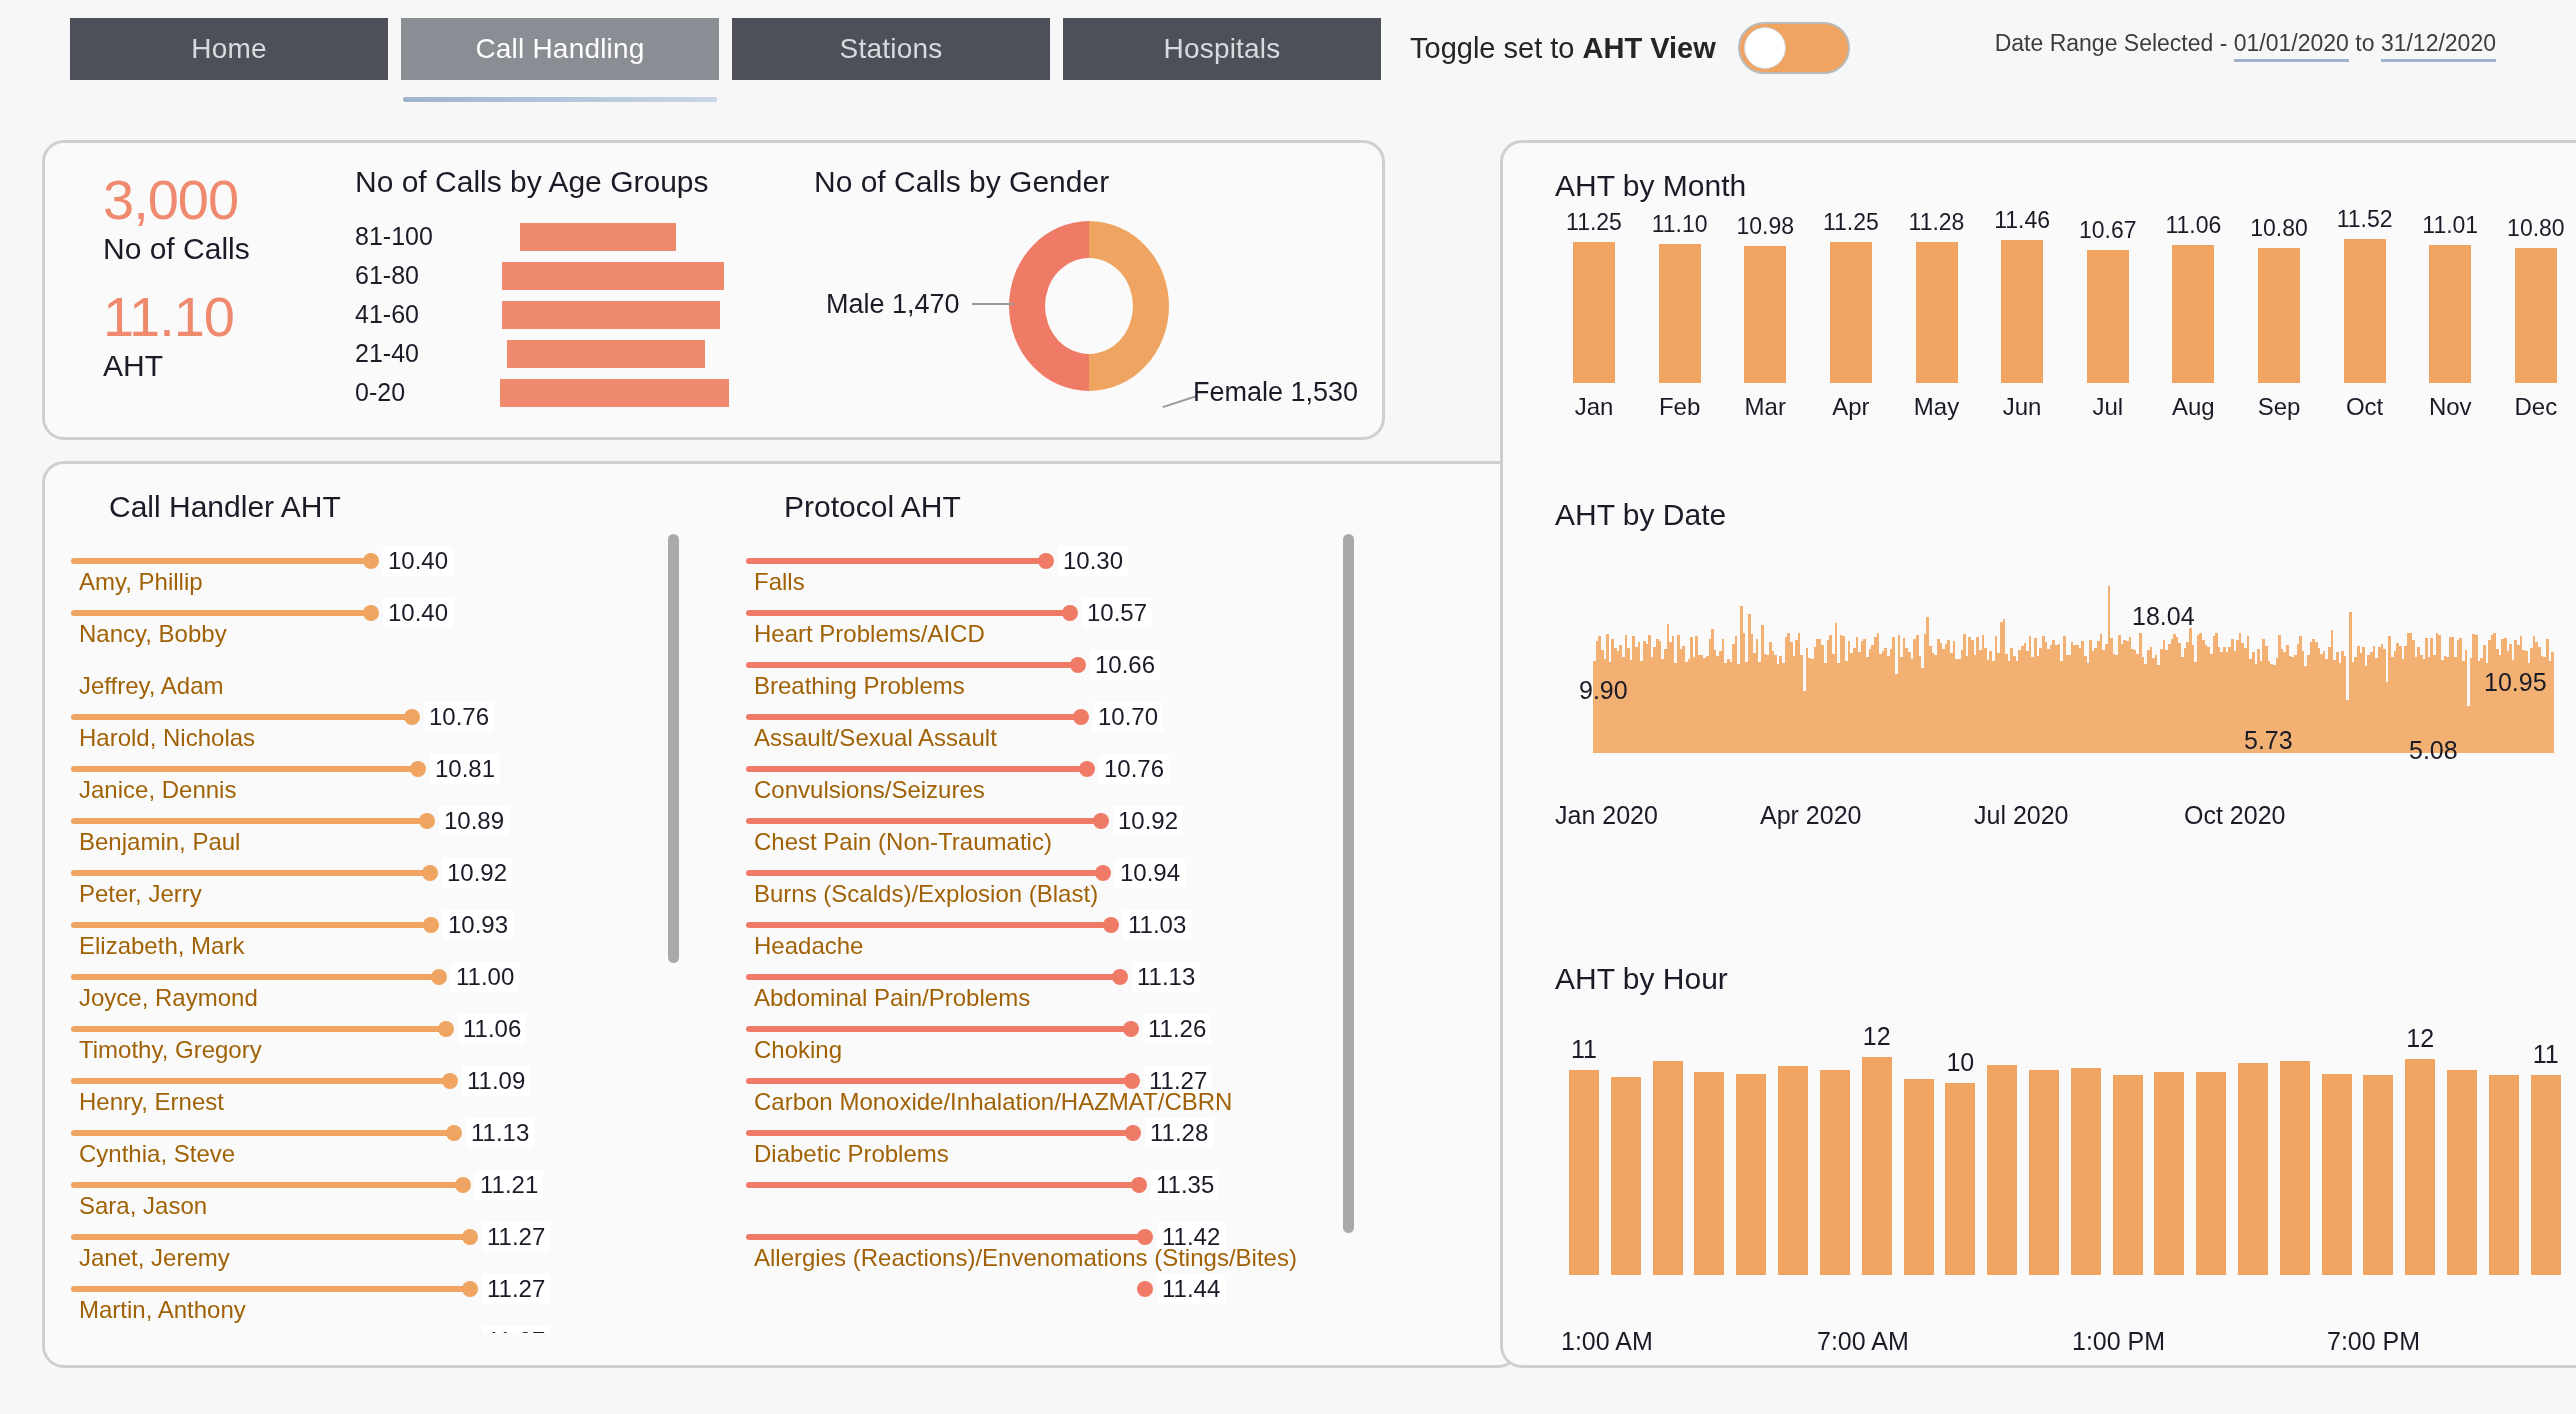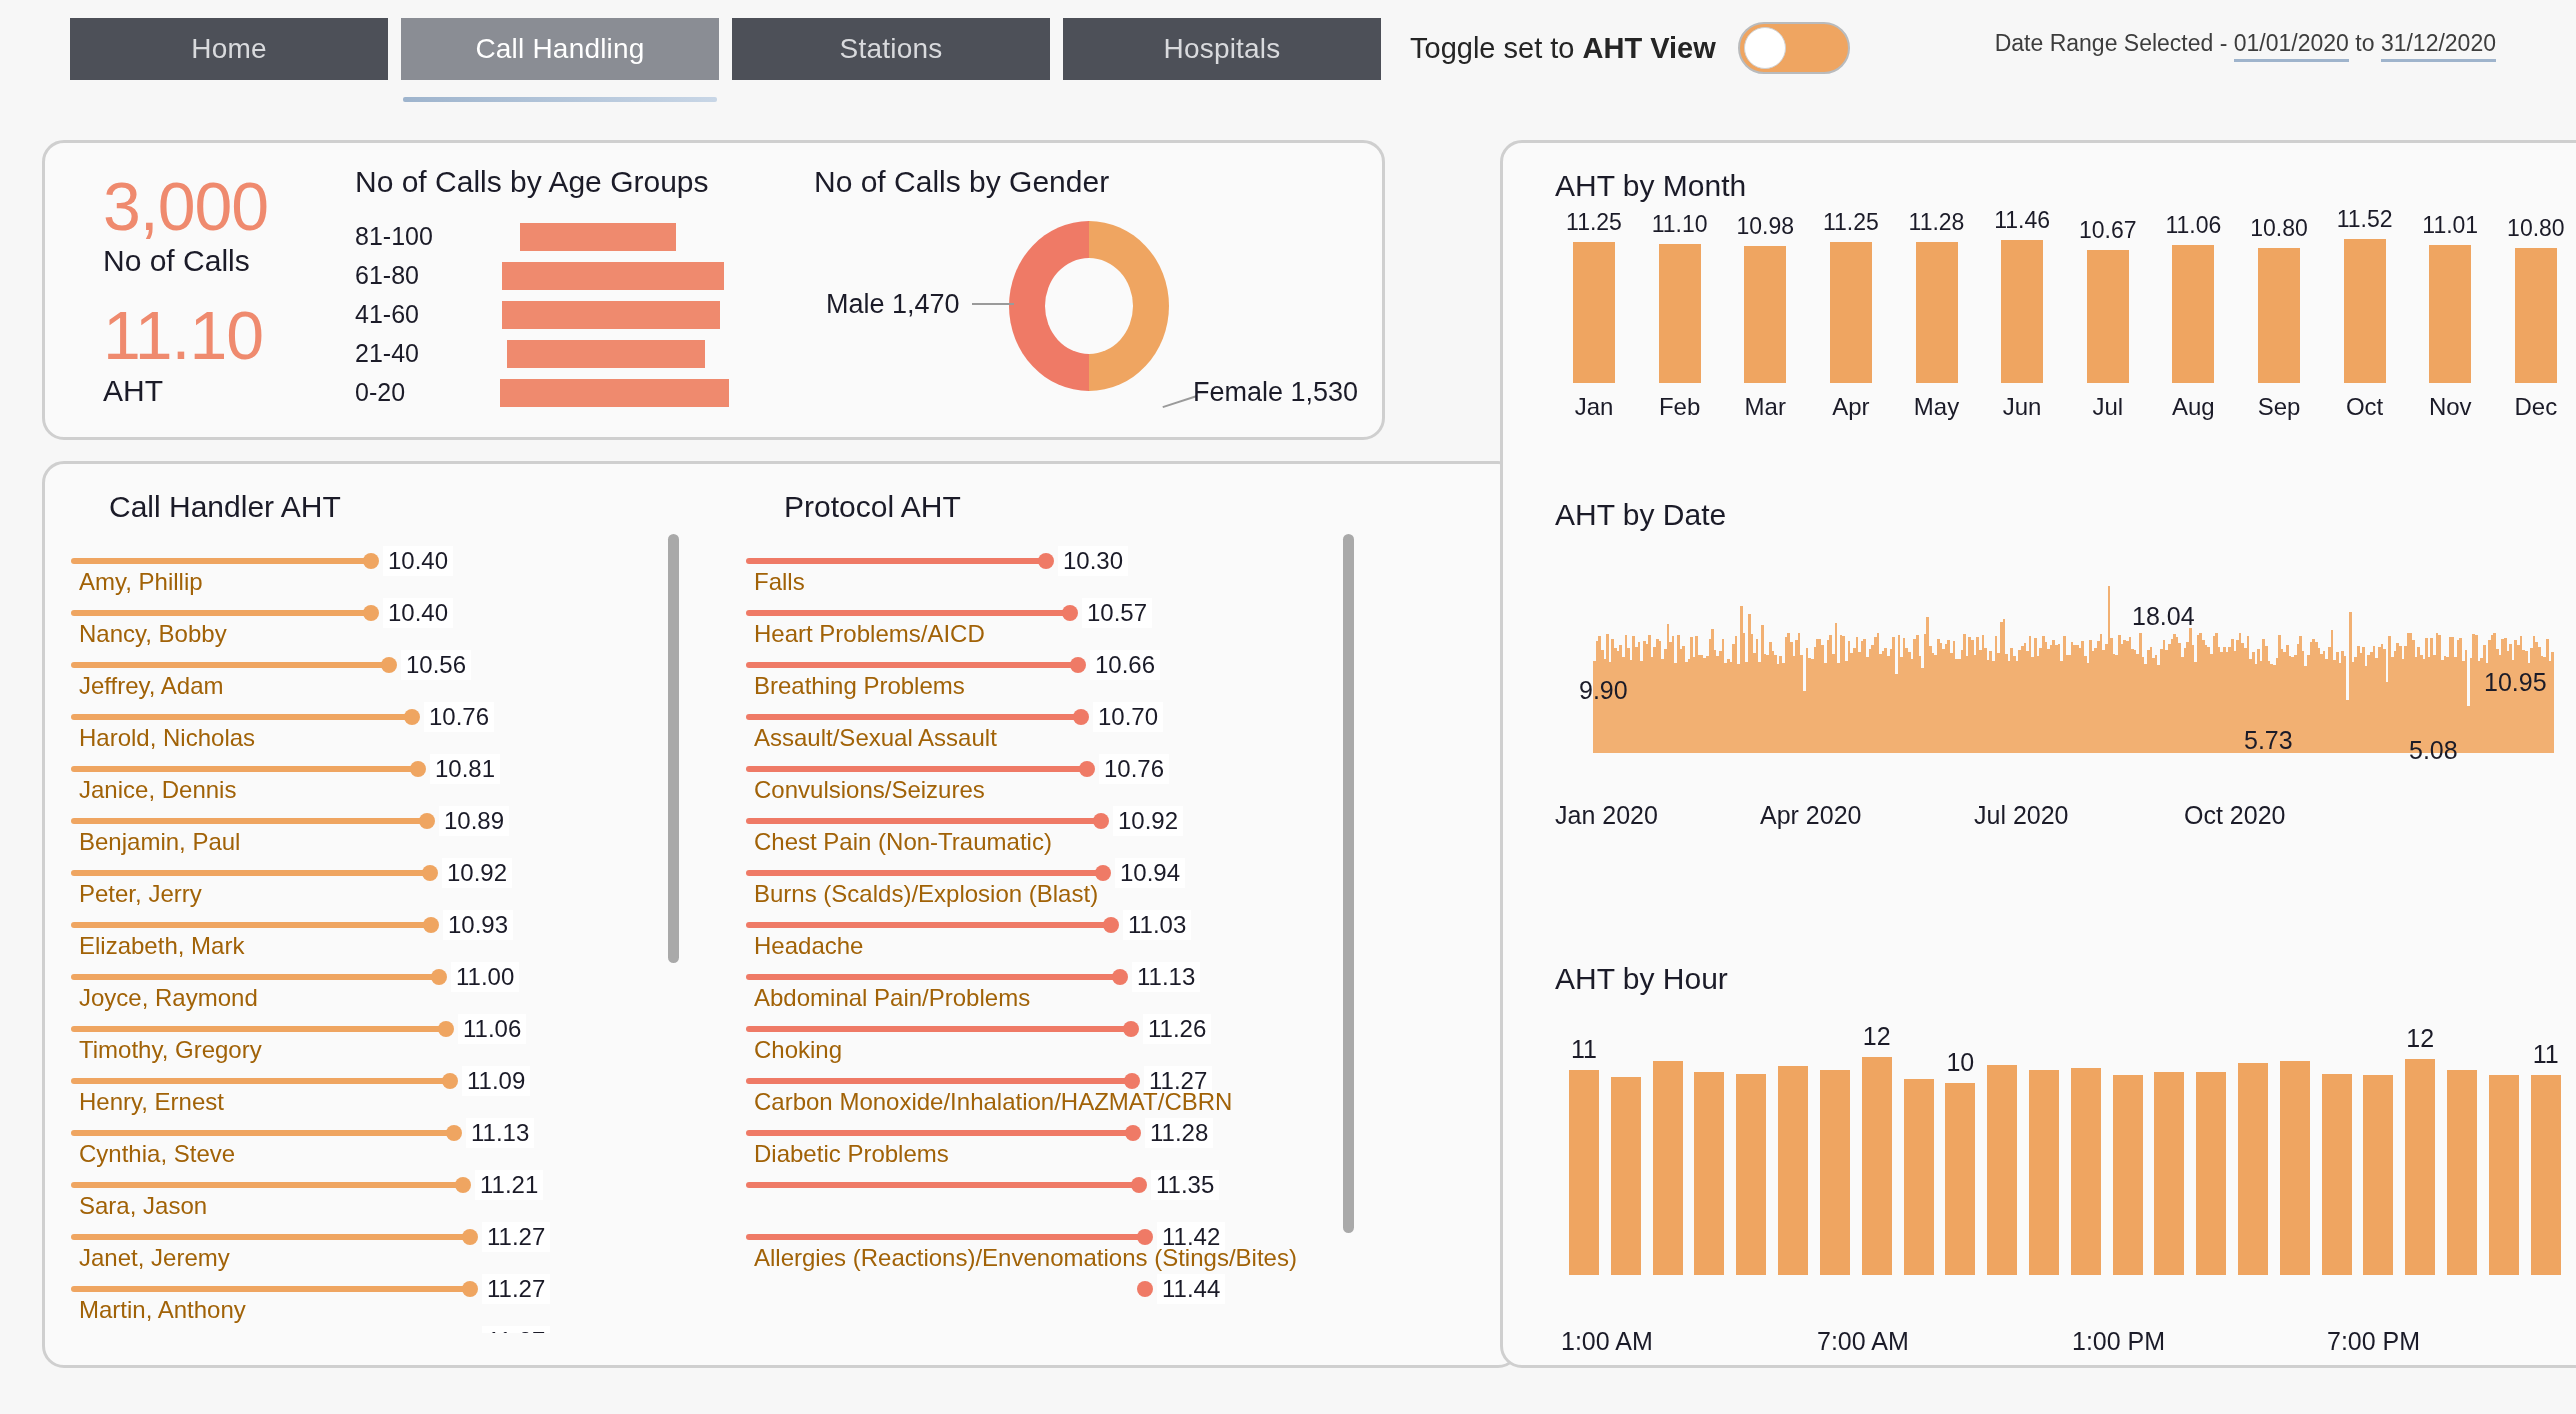--- a/index.html
+++ b/index.html
@@ -65,21 +65,21 @@
     background: #fafafa;
     border: 3px solid #cfcfcf;
     border-radius: 22px;
   }
 
   
   #card-summary { left: 42px; top: 140px; width: 1343px; height: 300px; }
 
   .kpi { position: absolute; left: 58px; top: 28px; width: 230px; }
   .kpi-num {
-    color: #ef8a6e; font-size: 68px; line-height: 1.05; letter-spacing: -1px;
+    color: #ef8a6e; font-size: 56px; line-height: 1.05; letter-spacing: -1px;
   }
   .kpi-lbl { color: #1b1b28; font-size: 30px; margin-top: 2px; margin-bottom: 22px; }
 
   .panel-title { font-size: 30px; color: #1b1b28; }
 
   
   #age-block { position: absolute; left: 310px; top: 22px; width: 419px; }
   #age-block .panel-title { margin-bottom: 18px; }
   .age-row { display: flex; align-items: center; height: 39px; }
   .age-lbl { width: 92px; font-size: 25px; color: #1b1b28; }
@@ -306,25 +306,20 @@
           </div>
           <div class="lolli-item">
             <div class="lolli-track">
               <div class="lolli-line" style="width: 300px;"></div>
               <div class="lolli-dot" style="left: 300px;"></div>
               <div class="lolli-val" style="left: 312px;">10.40</div>
             </div>
             <div class="lolli-name">Nancy, Bobby</div>
           </div>
           <div class="lolli-item">
-            <div class="lolli-track">
-              <div class="lolli-line" style="width: 318px;"></div>
-              <div class="lolli-dot" style="left: 318px;"></div>
-              <div class="lolli-val" style="left: 330px;">10.56</div>
-            </div>
             <div class="lolli-name">Jeffrey, Adam</div>
           </div>
           <div class="lolli-item">
             <div class="lolli-track">
               <div class="lolli-line" style="width: 341px;"></div>
               <div class="lolli-dot" style="left: 341px;"></div>
               <div class="lolli-val" style="left: 353px;">10.76</div>
             </div>
             <div class="lolli-name">Harold, Nicholas</div>
           </div>

